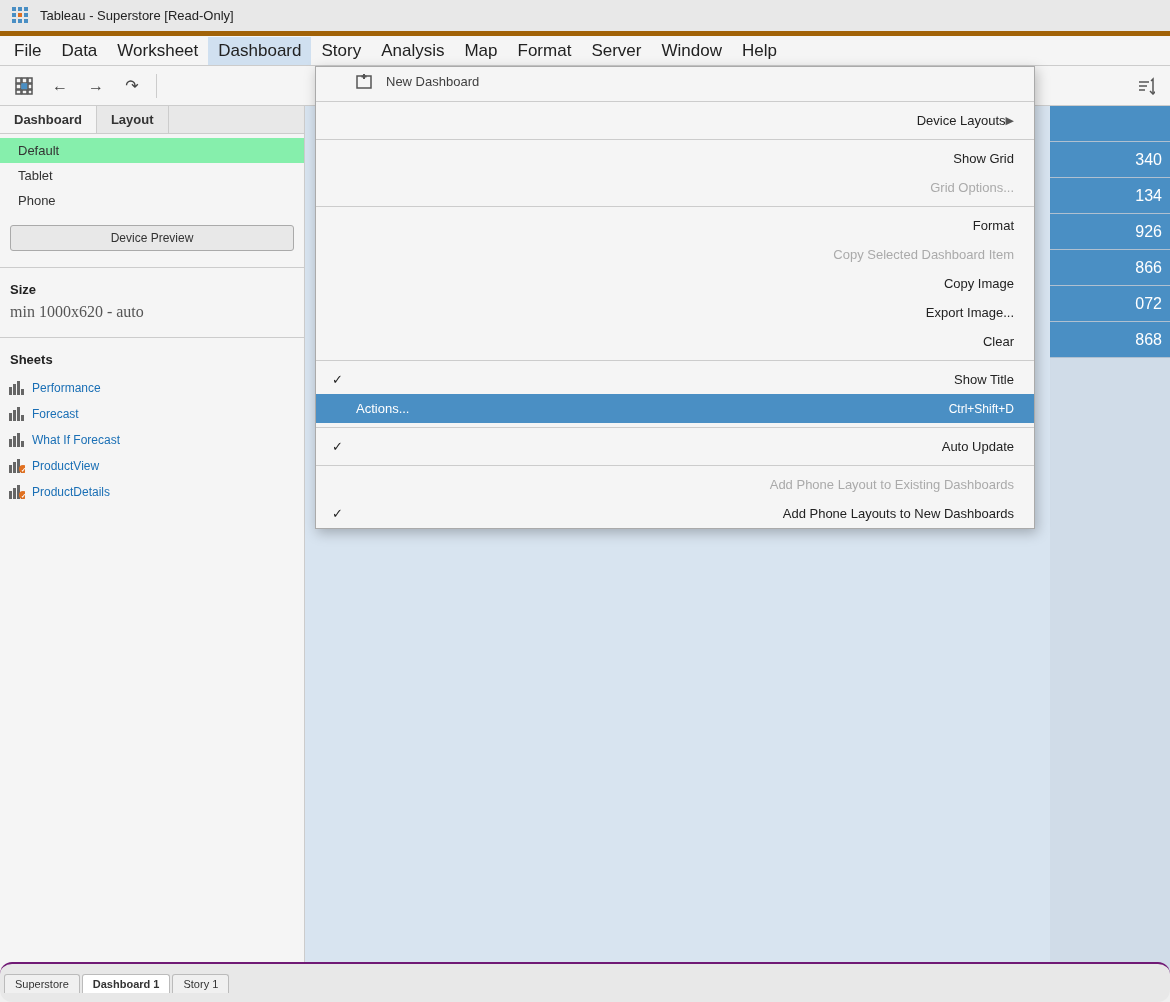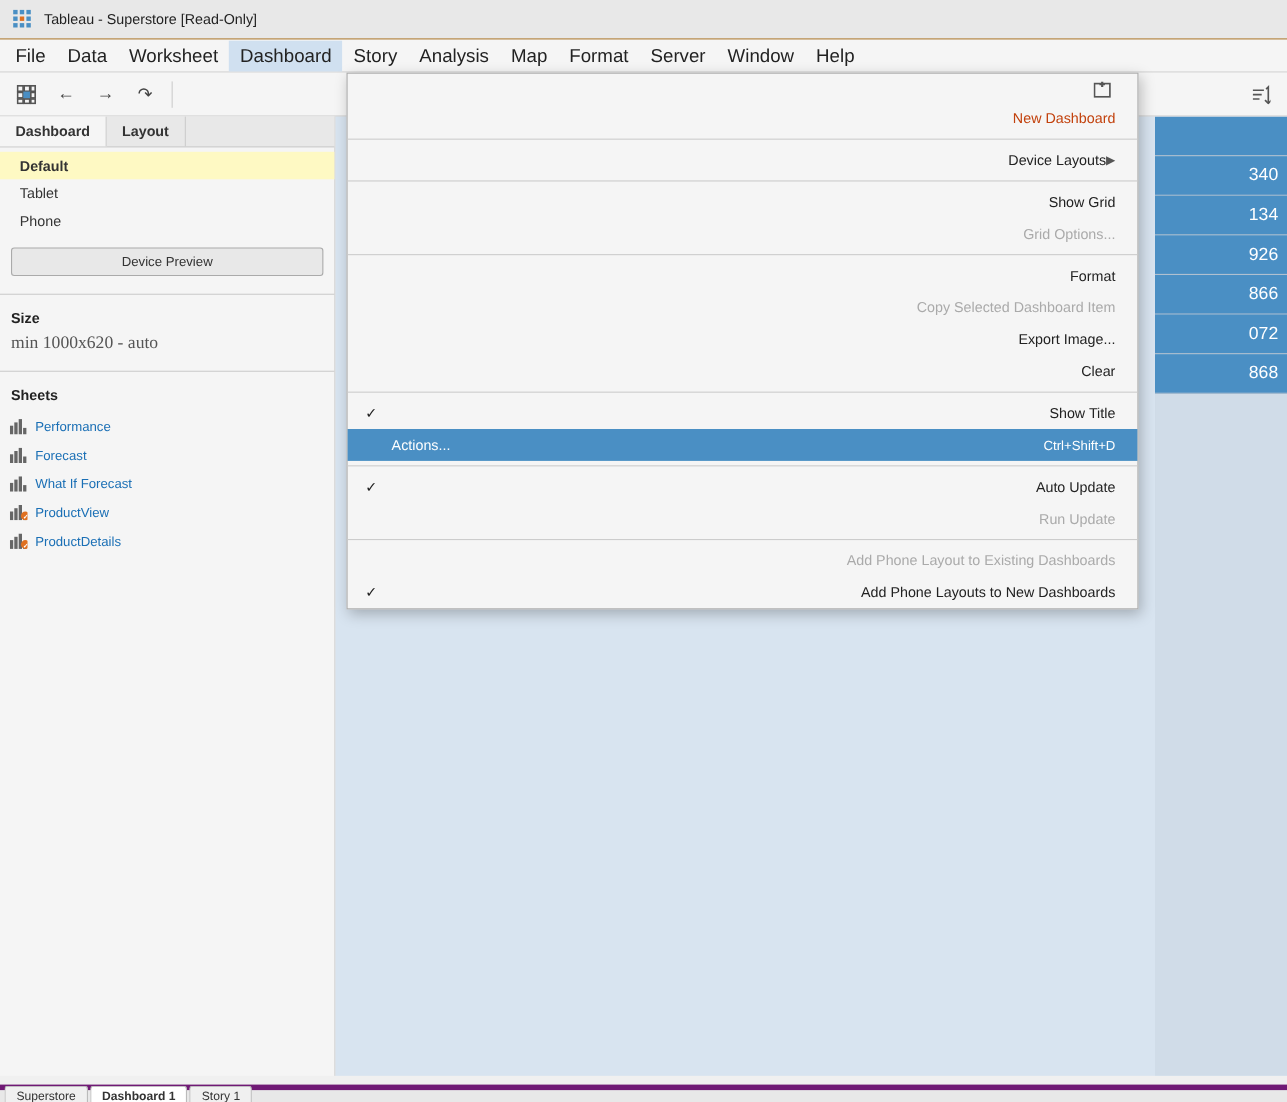--- a/index.html
+++ b/index.html
@@ -9,21 +9,21 @@
       background: #f0f0f0;
       width: 1170px;
       height: 1002px;
       overflow: hidden;
       position: relative;
     }
 
     
     .title-bar {
       background: #e8e8e8;
-      border-bottom: 1px solid #a16207;
+      border-bottom: 5px solid #a16207;
       padding: 6px 10px;
       display: flex;
       align-items: center;
       gap: 8px;
       height: 36px;
     }
     .title-bar-icon {
       width: 22px;
       height: 22px;
       display: flex;
@@ -120,22 +120,22 @@
     .device-list {
       padding: 4px 0;
     }
     .device-item {
       padding: 5px 18px;
       font-size: 13px;
       cursor: pointer;
       color: #333;
     }
     .device-item.selected {
-      background: #fef9c3;
-      font-weight: bold;
+      background: #86efac;
+      font-weight: normal;
     }
 
     .device-preview-btn {
       margin: 8px 10px;
       padding: 5px 12px;
       background: #e8e8e8;
       border: 1px solid #aaa;
       border-radius: 3px;
       font-size: 12px;
       cursor: pointer;
@@ -215,31 +215,32 @@
       align-items: center;
       justify-content: flex-end;
     }
     .data-row.blue {
       background: #4a8fc4;
       color: white;
     }
 
     
     .bottom-tabs {
-      height: 16px;
+      height: 40px;
       background: #e8e8e8;
-      border-top: 5px solid #701a75;
+      border-top: 2px solid #701a75;
       display: flex;
       align-items: center;
       padding: 0 4px;
       gap: 2px;
       position: absolute;
       bottom: 0;
       left: 0;
       right: 0;
+      border-radius: 12px;
     }
     .bottom-tab {
       padding: 3px 10px;
       font-size: 11px;
       cursor: pointer;
       border: 1px solid #bbb;
       border-bottom: none;
       background: #f0f0f0;
       color: #333;
       border-radius: 3px 3px 0 0;
@@ -299,26 +300,25 @@
 
     .dropdown-separator {
       height: 1px;
       background: #ccc;
       margin: 4px 0;
     }
 
     .dropdown-header-item {
       padding: 7px 20px 7px 40px;
       font-size: 13px;
-      color: #c2410c;
-      display: flex;
-      align-items: flex-end;
+      color: #404040;
+      display: flex;
+      align-items: flex-start;
       gap: 10px;
       cursor: pointer;
-      flex-direction: column;
     }
   </style>
 </head>
 <body>
 
 <div class="title-bar">
   <div class="title-bar-icon">
     <svg width="22" height="22" viewBox="0 0 22 22">
       <rect x="2" y="2" width="4" height="4" fill="#4a8fc4"></rect>
       <rect x="8" y="2" width="4" height="4" fill="#4a8fc4"></rect>
@@ -521,20 +521,23 @@
 
   <div class="dropdown-separator"></div>
 
   <div class="dropdown-item">
     <span>Format</span>
   </div>
   <div class="dropdown-item disabled">
     <span>Copy Selected Dashboard Item</span>
   </div>
   <div class="dropdown-item">
+    <span>Copy Image</span>
+  </div>
+  <div class="dropdown-item">
     <span>Export Image...</span>
   </div>
   <div class="dropdown-item">
     <span>Clear</span>
   </div>
 
   <div class="dropdown-separator"></div>
 
   <div class="dropdown-item">
     <span class="checkmark">✓</span>
@@ -545,23 +548,20 @@
     <span>Actions...</span>
     <span class="shortcut">Ctrl+Shift+D</span>
   </div>
 
   <div class="dropdown-separator"></div>
 
   <div class="dropdown-item">
     <span class="checkmark">✓</span>
     <span>Auto Update</span>
   </div>
-  <div class="dropdown-item disabled">
-    <span>Run Update</span>
-  </div>
 
   <div class="dropdown-separator"></div>
 
   <div class="dropdown-item disabled">
     <span>Add Phone Layout to Existing Dashboards</span>
   </div>
   <div class="dropdown-item">
     <span class="checkmark">✓</span>
     <span>Add Phone Layouts to New Dashboards</span>
   </div>

